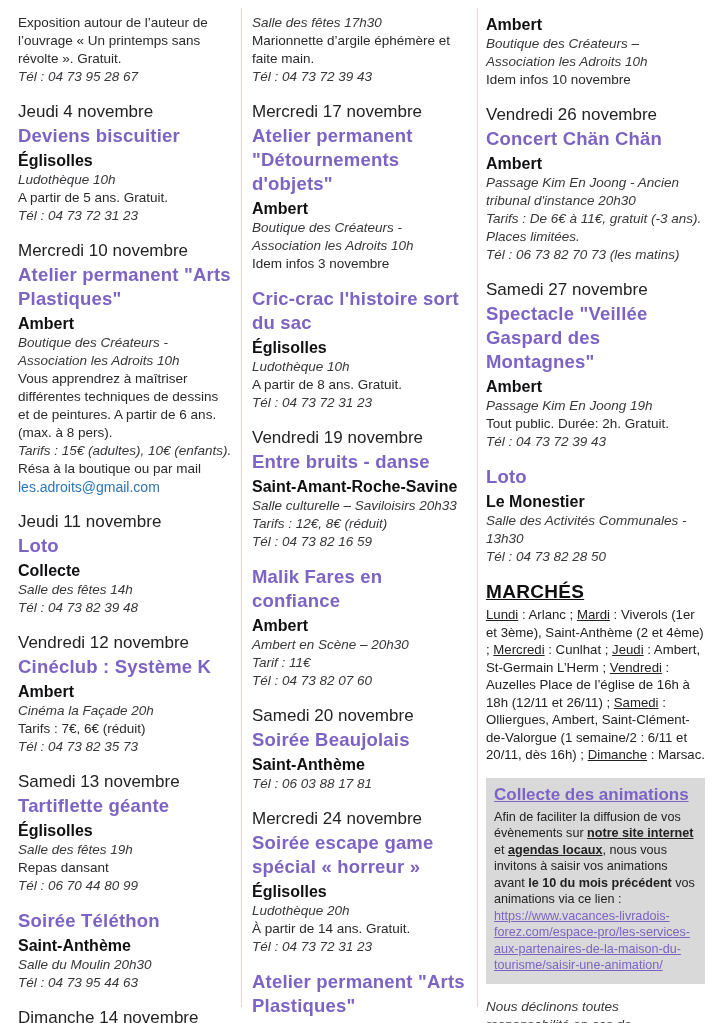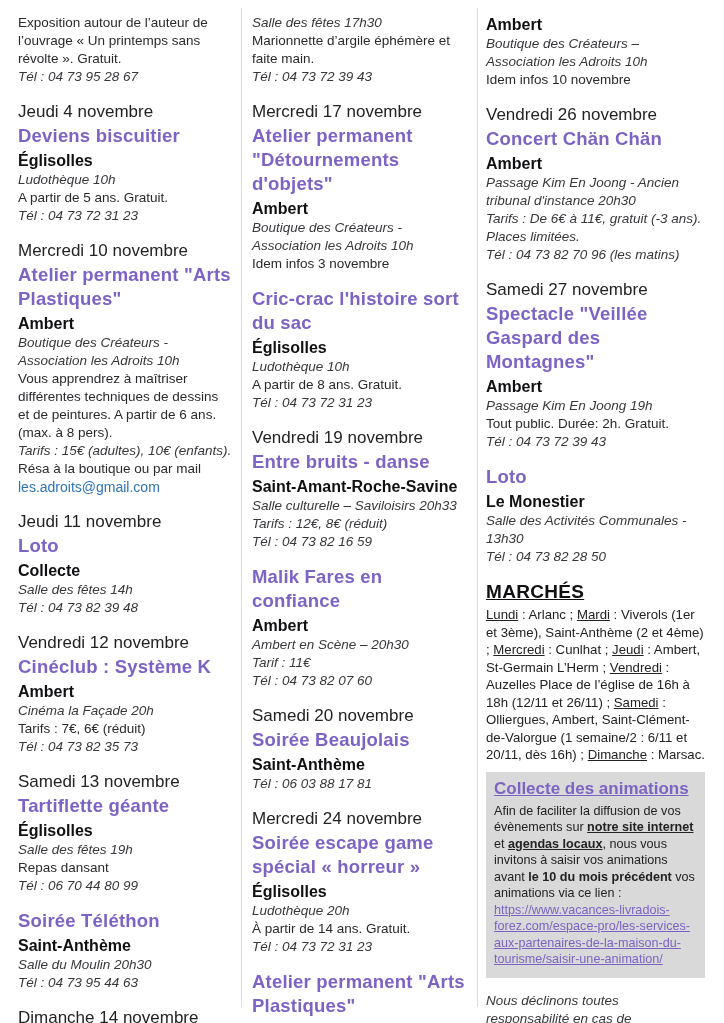--- a/index.html
+++ b/index.html
@@ -26,21 +26,21 @@
   .ln-title{font-size:18.5px;line-height:24px;font-weight:bold;color:var(--purple);letter-spacing:.2px;margin-bottom:2px}
   .ln-town{font-size:16px;line-height:21px;font-weight:bold;color:#101013}
   .ln-body{font-size:13.5px;line-height:18px;color:#2a2a2e}
   .ln-italic{font-size:13.5px;line-height:18px;font-style:italic;color:#38383c}
   a.ln-link{font-size:14px;line-height:18px;color:var(--blue);display:inline-block;cursor:pointer}
   .marches-heading{font-size:19px;line-height:24px;font-weight:bold;text-decoration:underline;color:#101013;margin-bottom:2px;letter-spacing:.3px}
   .marches-body{font-size:13.2px;line-height:17.5px;margin:0;color:#222}
   .seg{white-space:pre-wrap}
   .seg.u{text-decoration:underline}
   .seg.b{font-weight:bold}
-  .notice-box{background:var(--boxgray);padding:6px 8px 10px 8px;margin-top:8px}
+  .notice-box{background:var(--boxgray);padding:6px 8px 10px 8px;margin-top:14px}
   .notice-heading{color:var(--purple);font-weight:bold;font-size:17px;line-height:22px;text-decoration:underline;margin-bottom:3px}
   .notice-body{font-size:12.6px;line-height:16.5px;margin:0;color:#222;overflow-wrap:anywhere}
   a.seg.lnk{color:var(--purple);text-decoration:underline;cursor:pointer}
   .divider{position:absolute;top:8px;bottom:16px;width:1px;background:var(--divider)}
 </style>
 </head>
 <body>
 
 <div class="page">
   <div class="divider" style="left:241px"></div>
@@ -151,21 +151,21 @@
           <div class="ln ln-town">Ambert</div>
           <div class="ln ln-italic">Boutique des Créateurs – Association les Adroits 10h</div>
           <div class="ln ln-body">Idem infos 10 novembre</div>
         </div>
         <div class="block">
           <div class="ln ln-date">Vendredi 26 novembre</div>
           <div class="ln ln-title">Concert Chän Chän</div>
           <div class="ln ln-town">Ambert</div>
           <div class="ln ln-italic">Passage Kim En Joong - Ancien tribunal d'instance 20h30</div>
           <div class="ln ln-italic">Tarifs : De 6€ à 11€, gratuit (-3 ans). Places limitées.</div>
-          <div class="ln ln-italic">Tél : 04 73 82 70 96 (les matins)</div>
+          <div class="ln ln-italic">Tél : 06 73 82 70 73 (les matins)</div>
         </div>
         <div class="block">
           <div class="ln ln-date">Samedi 27 novembre</div>
           <div class="ln ln-title">Spectacle "Veillée Gaspard des Montagnes"</div>
           <div class="ln ln-town">Ambert</div>
           <div class="ln ln-italic">Passage Kim En Joong 19h</div>
           <div class="ln ln-body">Tout public. Durée: 2h. Gratuit.</div>
           <div class="ln ln-italic">Tél : 04 73 72 39 43</div>
         </div>
         <div class="block">

